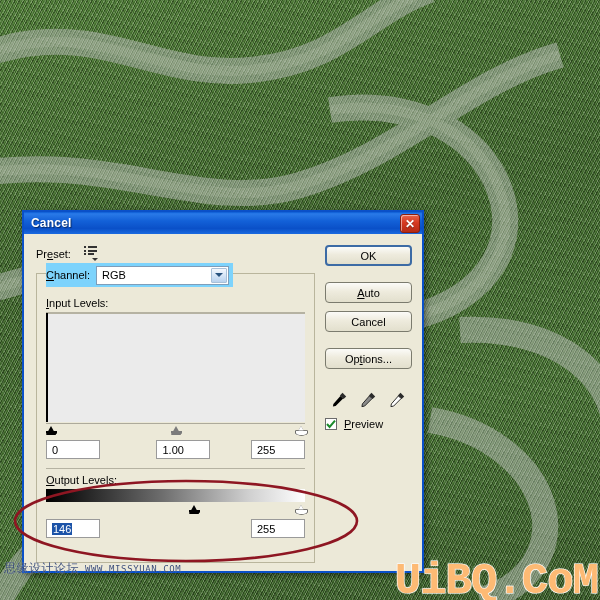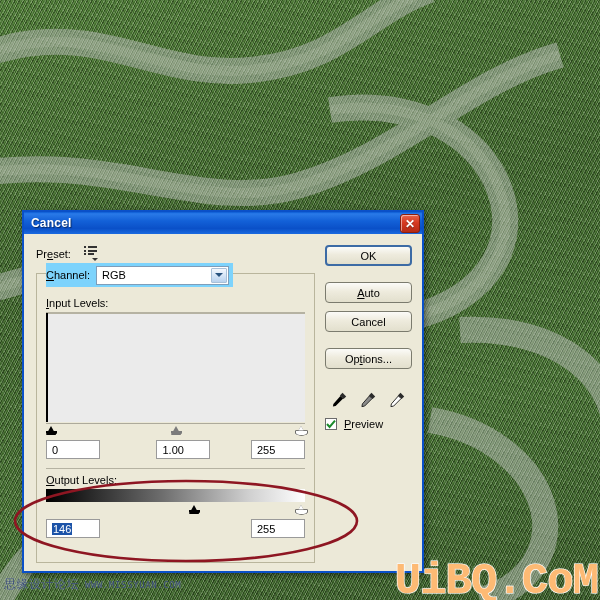--- a/index.html
+++ b/index.html
@@ -197,21 +197,21 @@
     width:12px;height:12px;background:#fff;border:1px solid #6b6b6b;
     display:flex;align-items:center;justify-content:center;cursor:pointer;box-sizing:border-box;
   }
   .chk svg{display:block;}
 
   
   #annot{position:absolute;left:12px;top:478px;width:348px;height:86px;pointer-events:none;}
 
   
   .wm-left{
-    position:absolute;left:4px;top:576px;display:flex;align-items:center;gap:6px;
+    position:absolute;left:4px;top:560px;display:flex;align-items:center;gap:6px;
   }
   .wm-cn{
     font-size:12px;color:#2b3f70;font-family:"DejaVu Sans",sans-serif;
     text-shadow:0 0 1px rgba(255,255,255,.65);letter-spacing:.5px;opacity:.92;
   }
   .wm-url{
     font-size:9px;color:#2b3f70;font-family:"DejaVu Sans Mono",monospace;
     letter-spacing:.6px;text-shadow:0 0 1px rgba(255,255,255,.6);opacity:.92;
   }
   .wm-right{

